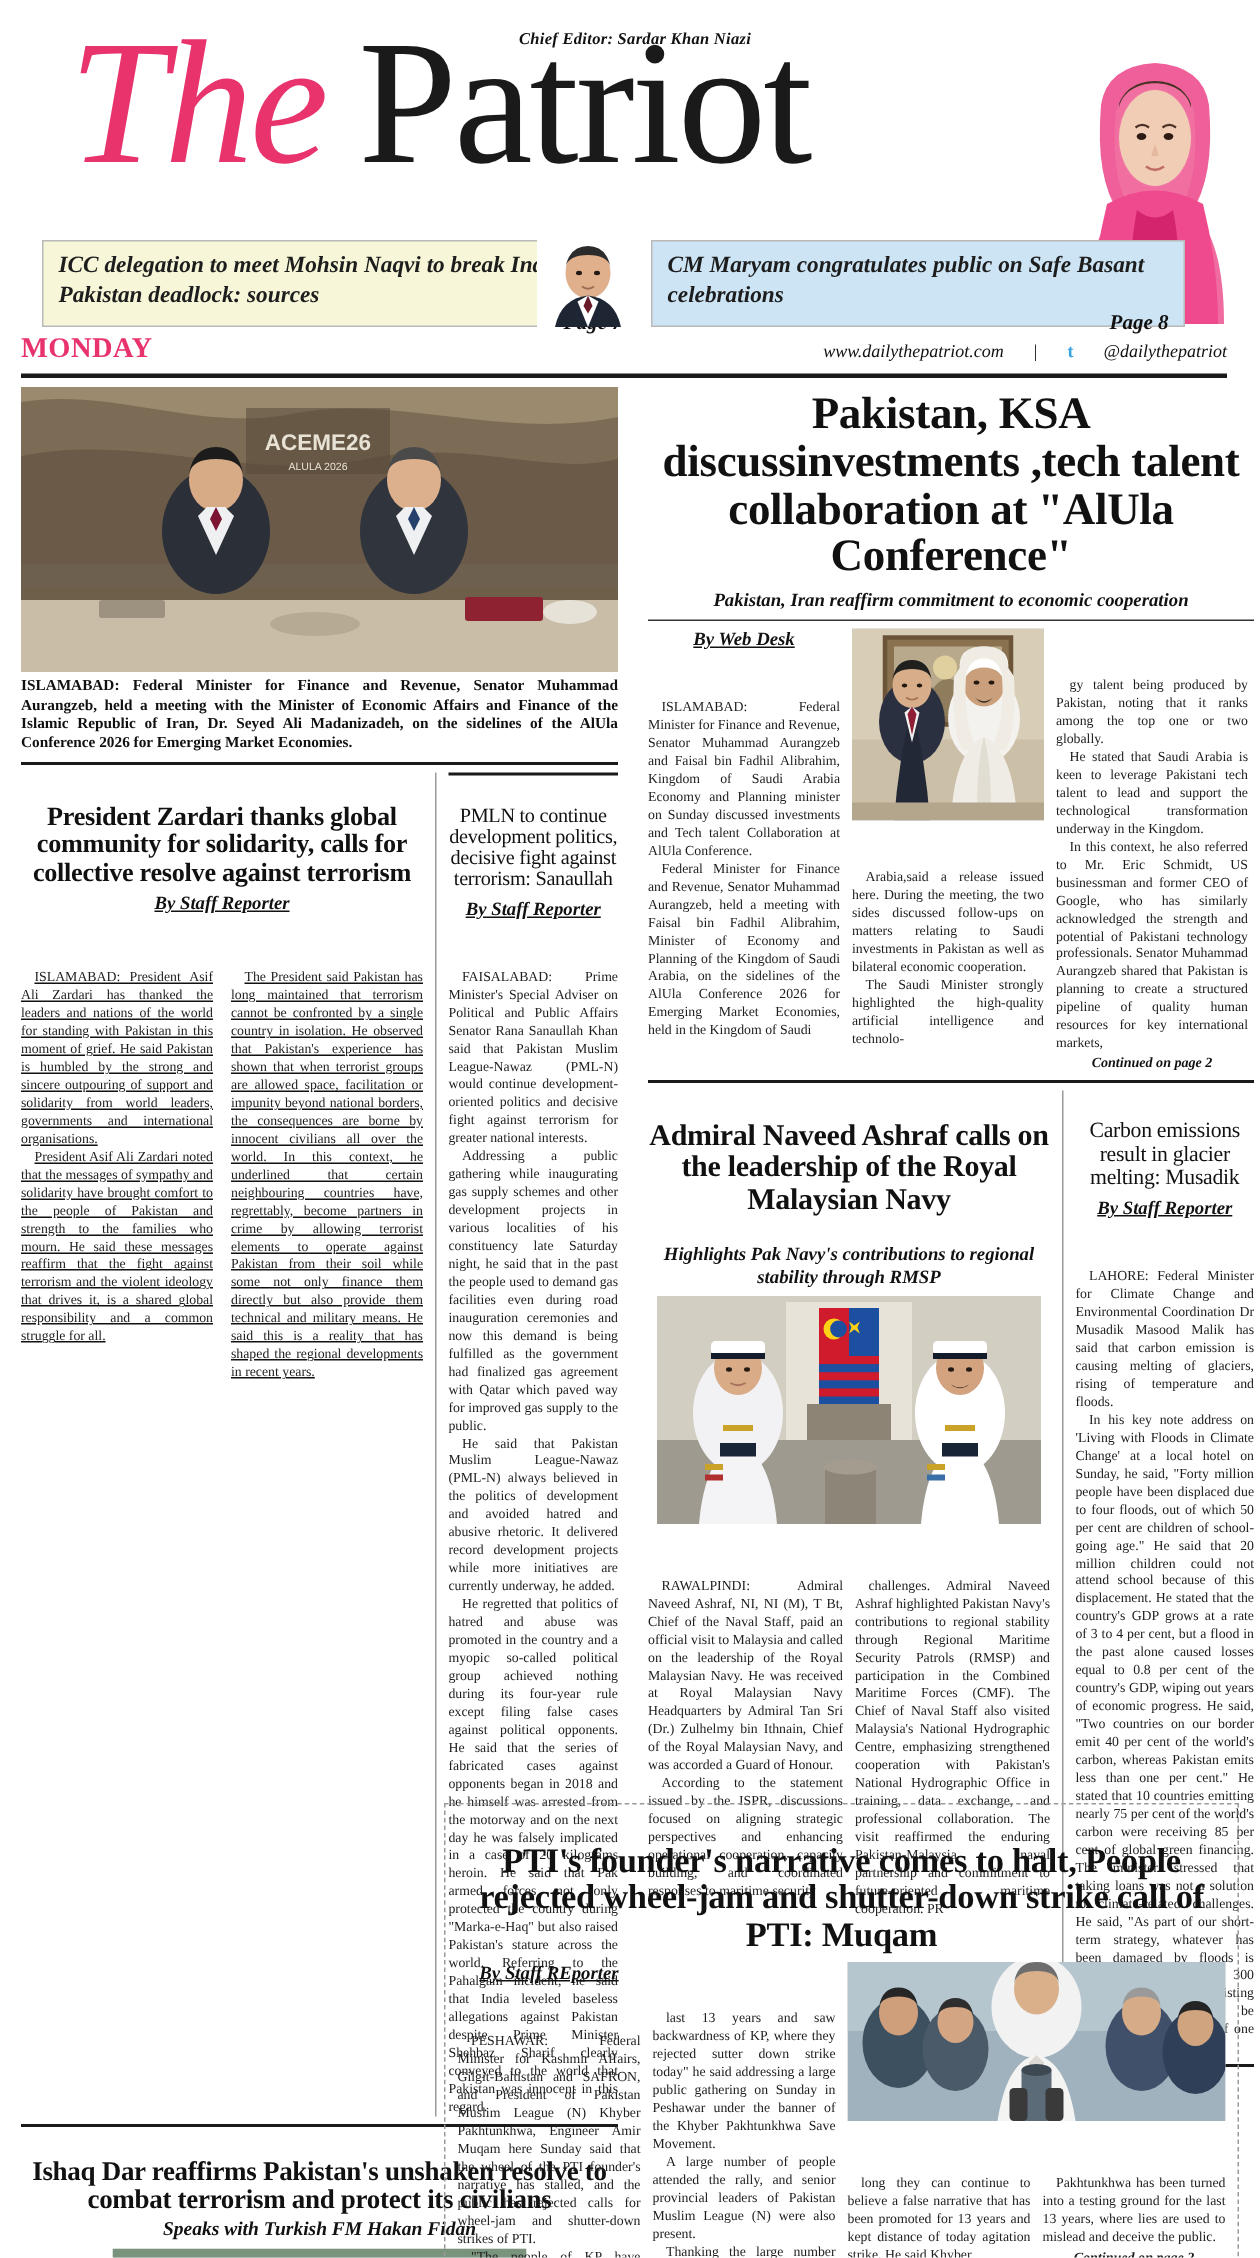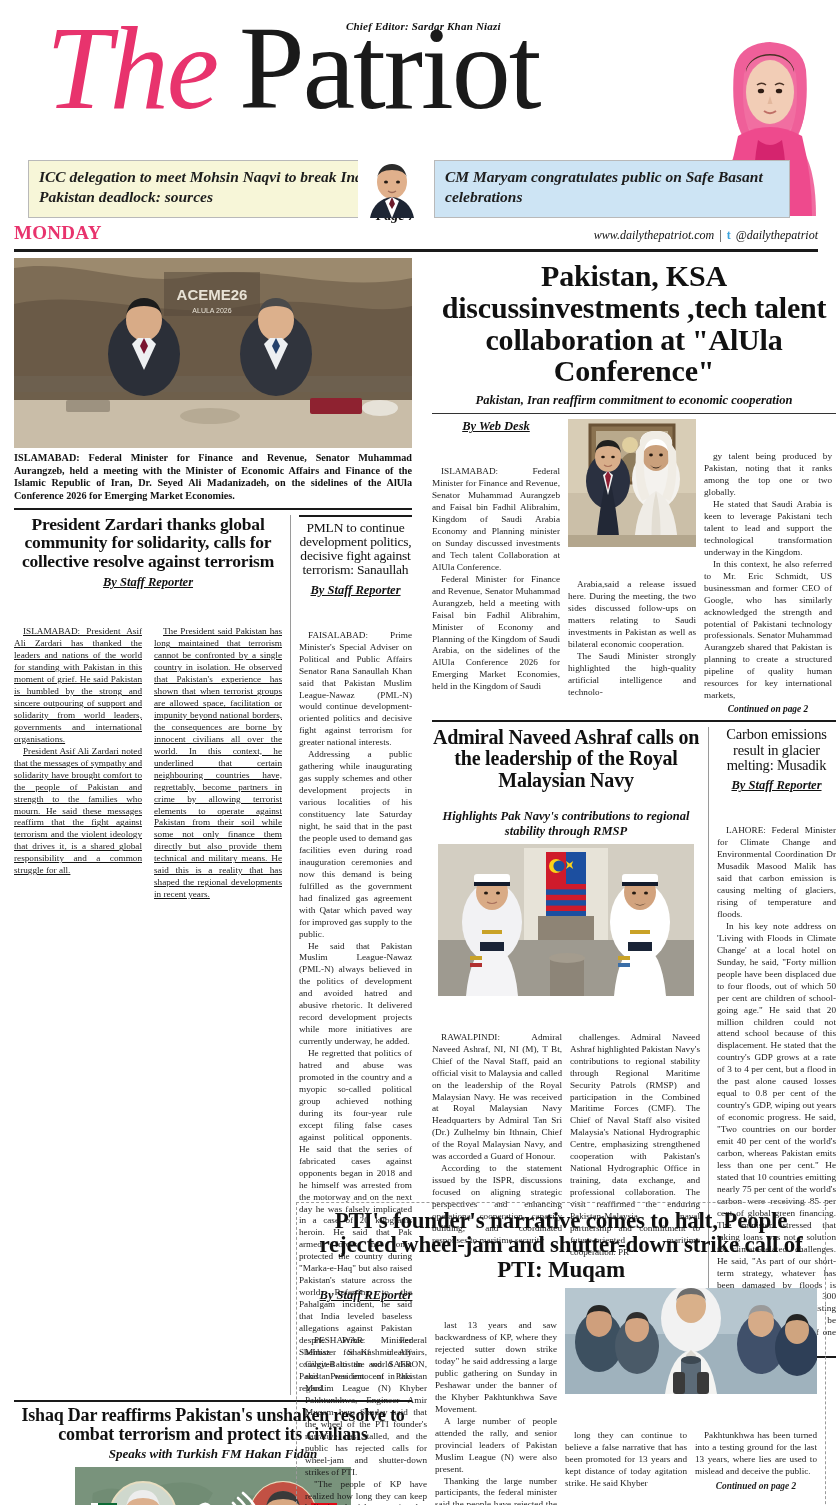--- a/index.html
+++ b/index.html
@@ -57,28 +57,28 @@
 
   
   .dateline-wrap { position:absolute; left:14px; right:22px; top:222px; }
   .dateline {
     display:flex; align-items:baseline; justify-content:space-between;
     padding-bottom:3px;
   }
   .dl-left { display:flex; align-items:baseline; gap:6px; }
   .dl-day { color:#e8336d; font-weight:bold; font-size:19px; letter-spacing:.3px; }
   .dl-info { font-weight:bold; font-size:13px; }
-  .dl-right { display:flex; align-items:center; gap:5px; font-style:italic; font-size:12px;justify-content:space-between; }
+  .dl-right { display:flex; align-items:center; gap:20px; font-style:italic; font-size:12px;justify-content:space-between; }
   .tw-icon { color:#3aa3dd; font-weight:bold; font-size:12px; font-style:normal;}
   .rule-thick { border-top:3px solid #1a1a1a; margin-top:2px; }
 
   
   .hl {
     font-weight:bold; text-align:center; line-height:1.06;
-    color:#111; letter-spacing:-.2px;
+    color:#111; letter-spacing:-.2px;margin-top:20px;
   }
   .sub-hl { font-style:italic; font-weight:bold; text-align:center; line-height:1.2; }
   .byline {
     text-align:center; font-style:italic; font-weight:bold;
     text-decoration:underline; font-size:12.5px; margin:5px 0 4px;
   }
   .body-col { font-size:9.2px; line-height:1.3; text-align:justify; color:#1c1c1c;margin-top:32px; }
   .body-col p { margin:0 0 0 0; text-indent:9px; }
   .cont { font-style:italic; font-weight:bold; text-align:center; font-size:9.4px; margin-top:2px;}
   .caption { font-weight:bold; font-size:10.2px; line-height:1.24; text-align:justify; }
@@ -166,20 +166,21 @@
           <ellipse cx="28" cy="22" rx="2" ry="1.5" fill="#241a14"></ellipse>
           <ellipse cx="40" cy="22" rx="2" ry="1.5" fill="#241a14"></ellipse>
           <path d="M30 31 q4 3 8 0" stroke="#9e6b57" stroke-width="1.3" fill="none"></path>
           <path d="M12 58 q4 -19 22 -21 q18 2 22 21 Z" fill="#1e2634"></path>
           <path d="M34 37 l-7 4 l7 17 l7 -17 z" fill="#ffffff"></path>
           <path d="M34 37 l-3 7 l3 5 l3 -5 z" fill="#6b1a2a"></path>
         </svg>
       </div>
       <div class="teaser right">
         <div class="t-text">CM Maryam congratulates public on Safe Basant celebrations</div>
+        <div class="t-page">Page 8</div>
       </div>
     </div>
   </div>
 
   <div class="dateline-wrap">
     <div class="dateline">
       <div class="dl-left">
         <span class="dl-day">MONDAY</span>
       </div>
       <div class="dl-right">

